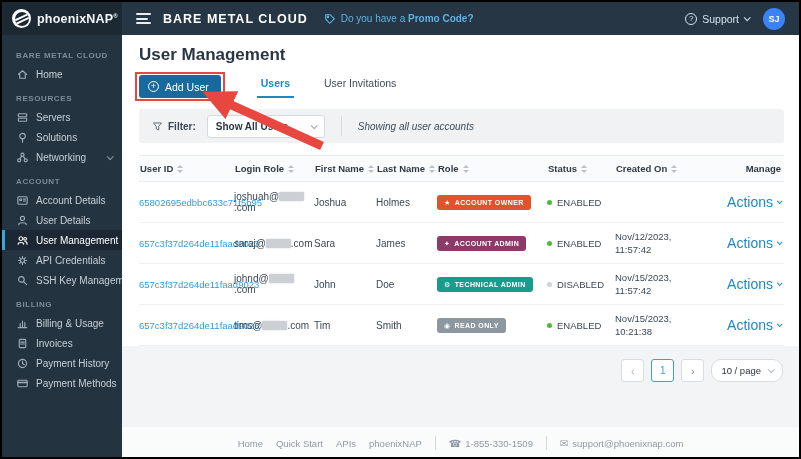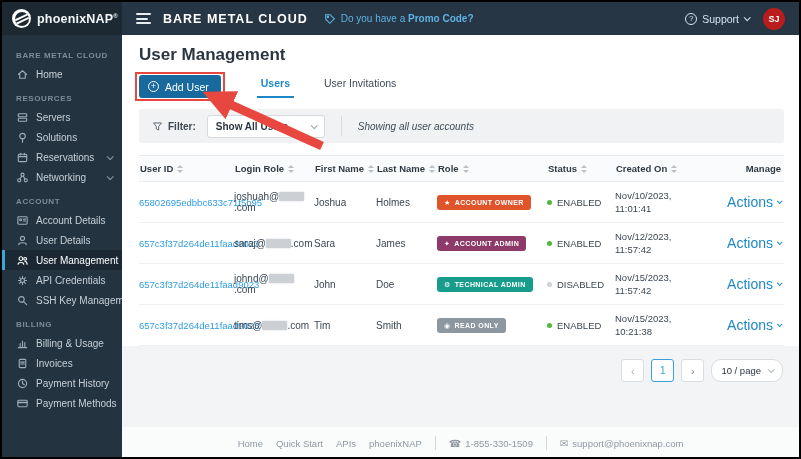--- a/index.html
+++ b/index.html
@@ -21,21 +21,21 @@
   .menu-icon { width:15px; margin:0 12px 0 14px; display:flex; flex-direction:column; gap:2.5px; }
   .menu-icon i { height:2px; background:#e8edf1; border-radius:1px; }
   .menu-icon i:nth-child(2){ width:80%; }
   .app-title { font-size:12.5px; font-weight:bold; letter-spacing:1px; color:#fff; }
   .promo { display:flex; align-items:center; gap:5px; margin-left:16px; font-size:10px; color:#5fb2e2; }
   .promo b { font-weight:bold; }
   .topbar-right { margin-left:auto; display:flex; align-items:center; gap:14px; padding-right:14px; }
   .support { display:flex; align-items:center; gap:5px; font-size:10.5px; color:#d5e4ef; }
   .qmark { width:12px; height:12px; border:1px solid #d5e4ef; border-radius:50%; font-size:8px; display:flex; align-items:center; justify-content:center; }
   .chev { display:inline-block; width:5px; height:5px; border-right:1.4px solid currentColor; border-bottom:1.4px solid currentColor; transform:rotate(45deg) translateY(-1px); }
-  .avatar { width:22px; height:22px; border-radius:50%; background:#b91c1c; color:#fff; font-size:9px; font-weight:bold; display:flex; align-items:center; justify-content:center; }
+  .avatar { width:22px; height:22px; border-radius:50%; background:#3b82f6; color:#fff; font-size:9px; font-weight:bold; display:flex; align-items:center; justify-content:center; }
   
   .shell { display:flex; height:424px; }
   
   .sidebar { width:120px; flex:none; background:#243340; color:#c6d0d7; padding-top:6px; overflow:hidden; }
   .sec-header { font-size:8px; font-weight:bold; letter-spacing:.6px; color:#7e8c98; margin:10px 0 4px 14px; }
   .side-item { display:flex; align-items:center; gap:7px; height:20px; padding-left:11px; font-size:10px; cursor:pointer; border-left:3px solid transparent; }
   .side-item svg { flex:none; }
   .side-item .lbl { white-space:nowrap; }
   .side-item .side-chev { margin-left:auto; margin-right:10px; color:#8d9aa5; }
   .side-item.active { background:#1b2834; border-left-color:#3aa4dc; color:#fff; }
@@ -156,29 +156,20 @@
     </div>
     <div class="side-item">
       <svg class="sicon" width="13" height="13" viewBox="0 0 14 14">
           <circle cx="7" cy="5.5" r="3"></circle>
           <path d="M7 8.5 V12"></path>
         </svg>
       <span class="lbl">Solutions</span>
     </div>
     <div class="side-item">
       <svg class="sicon" width="13" height="13" viewBox="0 0 14 14">
-          <rect x="2.5" y="3.5" width="9" height="8" rx="1"></rect>
-          <path d="M2.5 6 H11.5"></path>
-          <path d="M5 2.5 V4.2 M9 2.5 V4.2"></path>
-        </svg>
-      <span class="lbl">Reservations</span>
-      <span class="chev side-chev"></span>
-    </div>
-    <div class="side-item">
-      <svg class="sicon" width="13" height="13" viewBox="0 0 14 14">
           <circle cx="7" cy="4" r="1.7"></circle>
           <circle cx="3.5" cy="10" r="1.7"></circle>
           <circle cx="10.5" cy="10" r="1.7"></circle>
           <path d="M6.2 5.5 L4.2 8.6 M7.8 5.5 L9.8 8.6"></path>
         </svg>
       <span class="lbl">Networking</span>
       <span class="chev side-chev"></span>
     </div>
 
     <div class="sec-header">ACCOUNT</div>
@@ -356,24 +347,20 @@
           <div class="c-last">Holmes</div>
           <div class="c-role"><span class="badge" style="background: rgb(224, 84, 43);">
                 <span class="bicon">★</span>
                 <span>ACCOUNT OWNER</span>
               </span></div>
           <div class="c-status">
               <span class="status-cell">
                 <span class="dot" style="background: rgb(76, 187, 60);"></span>
                 <span>ENABLED</span>
               </span>
-            </div>
-          <div class="c-created created-cell">
-              <div>Nov/10/2023,</div>
-              <div>11:01:41</div>
             </div>
           <div class="c-manage">
               <span class="actions-link">
                 <span>Actions</span>
                 <span class="chev"></span>
               </span>
             </div>
         </div>
 
         <div class="trow">

